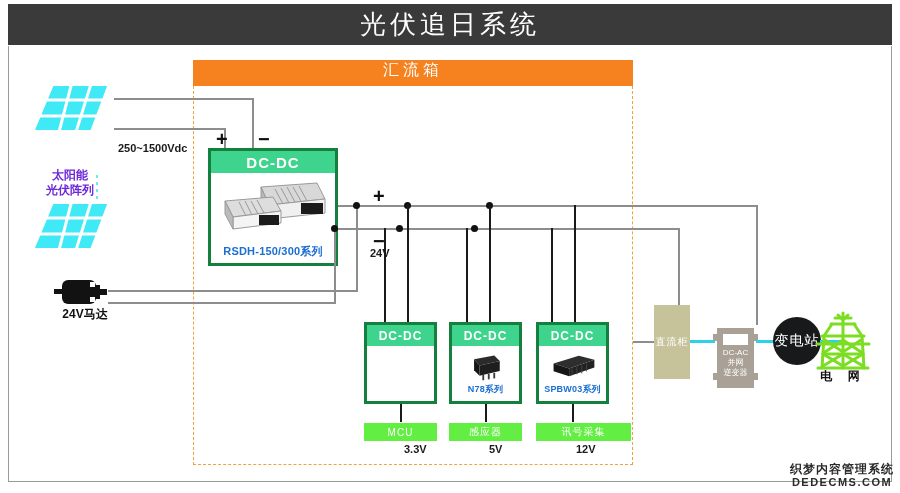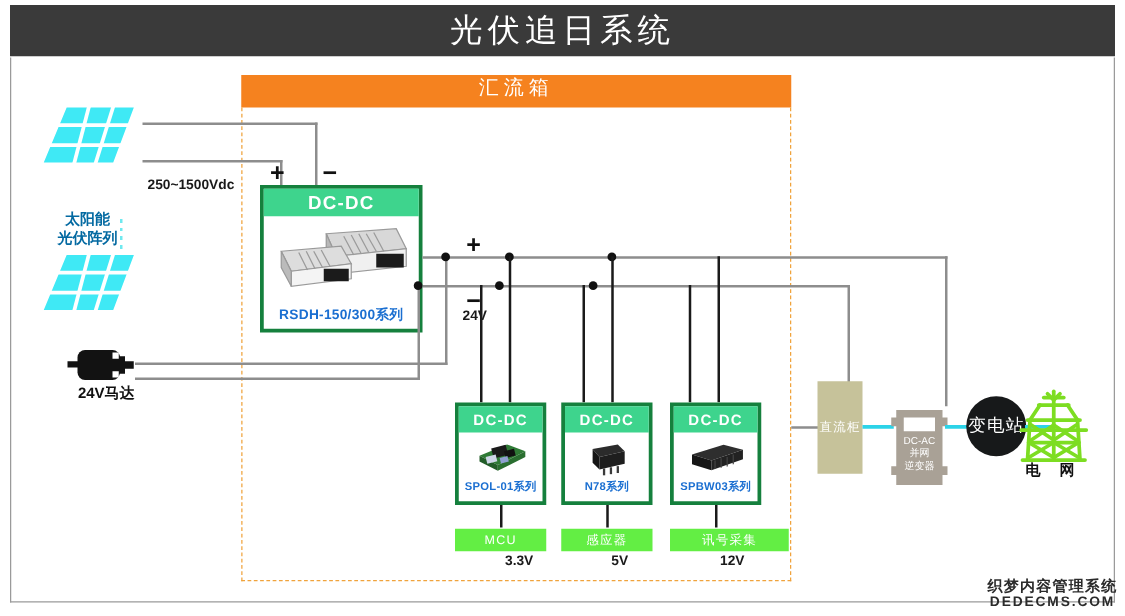--- a/index.html
+++ b/index.html
@@ -21,21 +21,21 @@
   .combiner-header .t{color:#ffffff;font-size:16px;letter-spacing:4px;}
   .combiner-dash{position:absolute;left:193px;top:86px;width:440px;height:379px;
                  border:1px dashed #F0A33C;border-top:none;box-sizing:border-box;}
 
   
   .panel{position:absolute;width:84px;height:58px;}
   .panel svg{display:block;}
   .dots-vert{position:absolute;left:96px;top:175px;width:2px;height:38px;
              background:repeating-linear-gradient(to bottom,#6fe9ef 0 3px,transparent 3px 7px);}
   .solar-label{position:absolute;left:22px;top:168px;width:96px;text-align:center;
-               font-size:12px;color:#0369a1;line-height:15px;font-weight:bold;}
+               font-size:12px;color:#6d28d9;line-height:15px;font-weight:bold;}
 
   
   .w{position:absolute;background:#8d8d8d;}
   .wh{height:2px;}
   .wv{width:2px;}
   .wk{position:absolute;background:#1a1a1a;}
   .wk.wv{width:2px;}
   .dot{position:absolute;width:7px;height:7px;border-radius:50%;background:#111;}
 
   .lbl{position:absolute;font-size:11px;color:#1a1a1a;font-weight:bold;white-space:nowrap;margin-top:38px;}
@@ -206,32 +206,20 @@
       <rect x="48" y="13" width="7" height="6" fill="#121212"></rect>
       <rect x="2" y="13" width="9" height="5" fill="#121212"></rect>
       <rect x="38" y="6" width="5" height="5" fill="#ffffff"></rect>
       <rect x="38" y="21" width="5" height="5" fill="#ffffff"></rect>
     </svg>
   </div>
   <div class="motor-label">24V马达</div>
 
   <div class="card card-s" style="left:364px;top:322px;">
     <div class="hd">DC-DC</div>
-    <div class="body">
-      <svg width="50" height="36" viewBox="0 0 50 36">
-        <polygon points="6,16 30,6 46,12 22,24" fill="#2f7a35"></polygon>
-        <polygon points="6,16 22,24 22,29 6,21" fill="#225c28"></polygon>
-        <polygon points="22,24 46,12 46,17 22,29" fill="#2a6e30"></polygon>
-        <rect x="17" y="8" width="13" height="9" fill="#1a1a1a" transform="rotate(-14 23 12)"></rect>
-        <rect x="28" y="11" width="9" height="6" fill="#111" transform="rotate(-14 32 14)"></rect>
-        <rect x="12" y="16" width="9" height="6" fill="#cfd6e8" transform="rotate(-14 16 19)"></rect>
-        <rect x="24" y="17" width="7" height="5" fill="#8e9fd0" transform="rotate(-14 27 19)"></rect>
-      </svg>
-      <div class="pn">SPOL-01系列</div>
-    </div>
   </div>
 
   <div class="card card-s" style="left:449px;top:322px;">
     <div class="hd">DC-DC</div>
     <div class="body">
       <svg width="46" height="36" viewBox="0 0 46 36">
         <polygon points="10,10 32,6 38,12 16,17" fill="#2b2b2b"></polygon>
         <polygon points="10,10 16,17 16,28 10,22" fill="#151515"></polygon>
         <polygon points="16,17 38,12 38,23 16,28" fill="#1e1e1e"></polygon>
         <rect x="19" y="27" width="2" height="6" fill="#3a3a3a"></rect>

